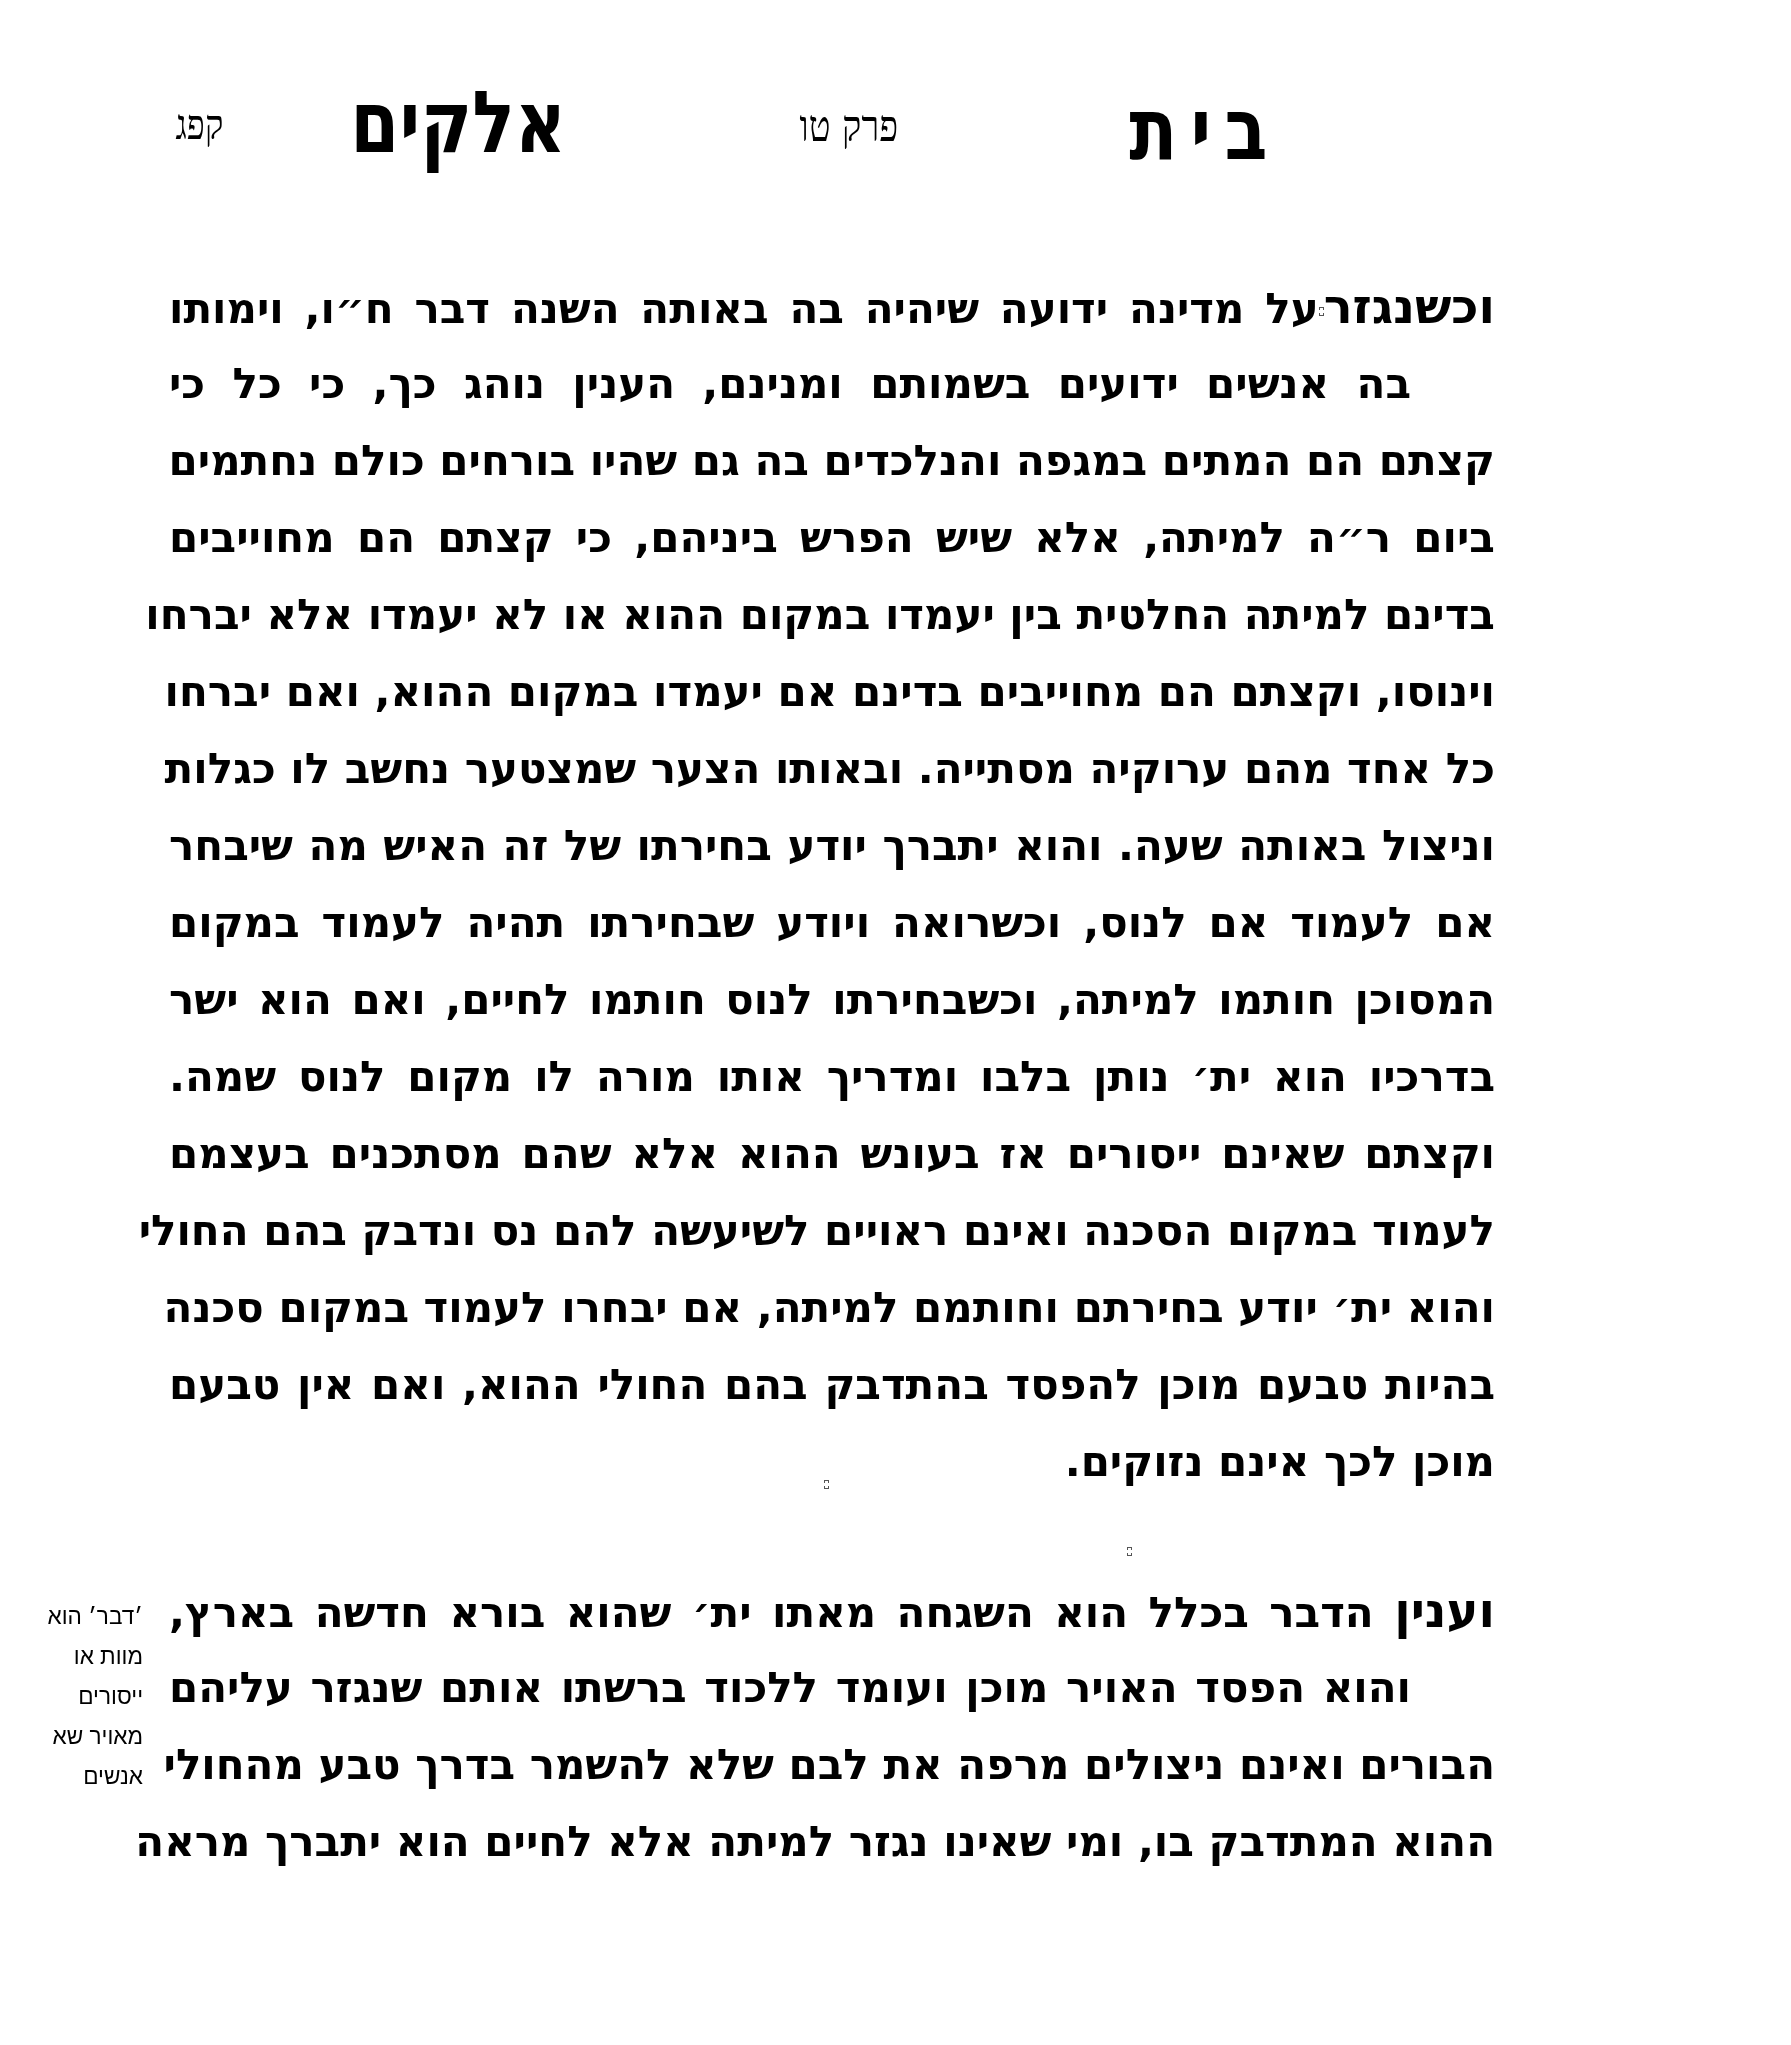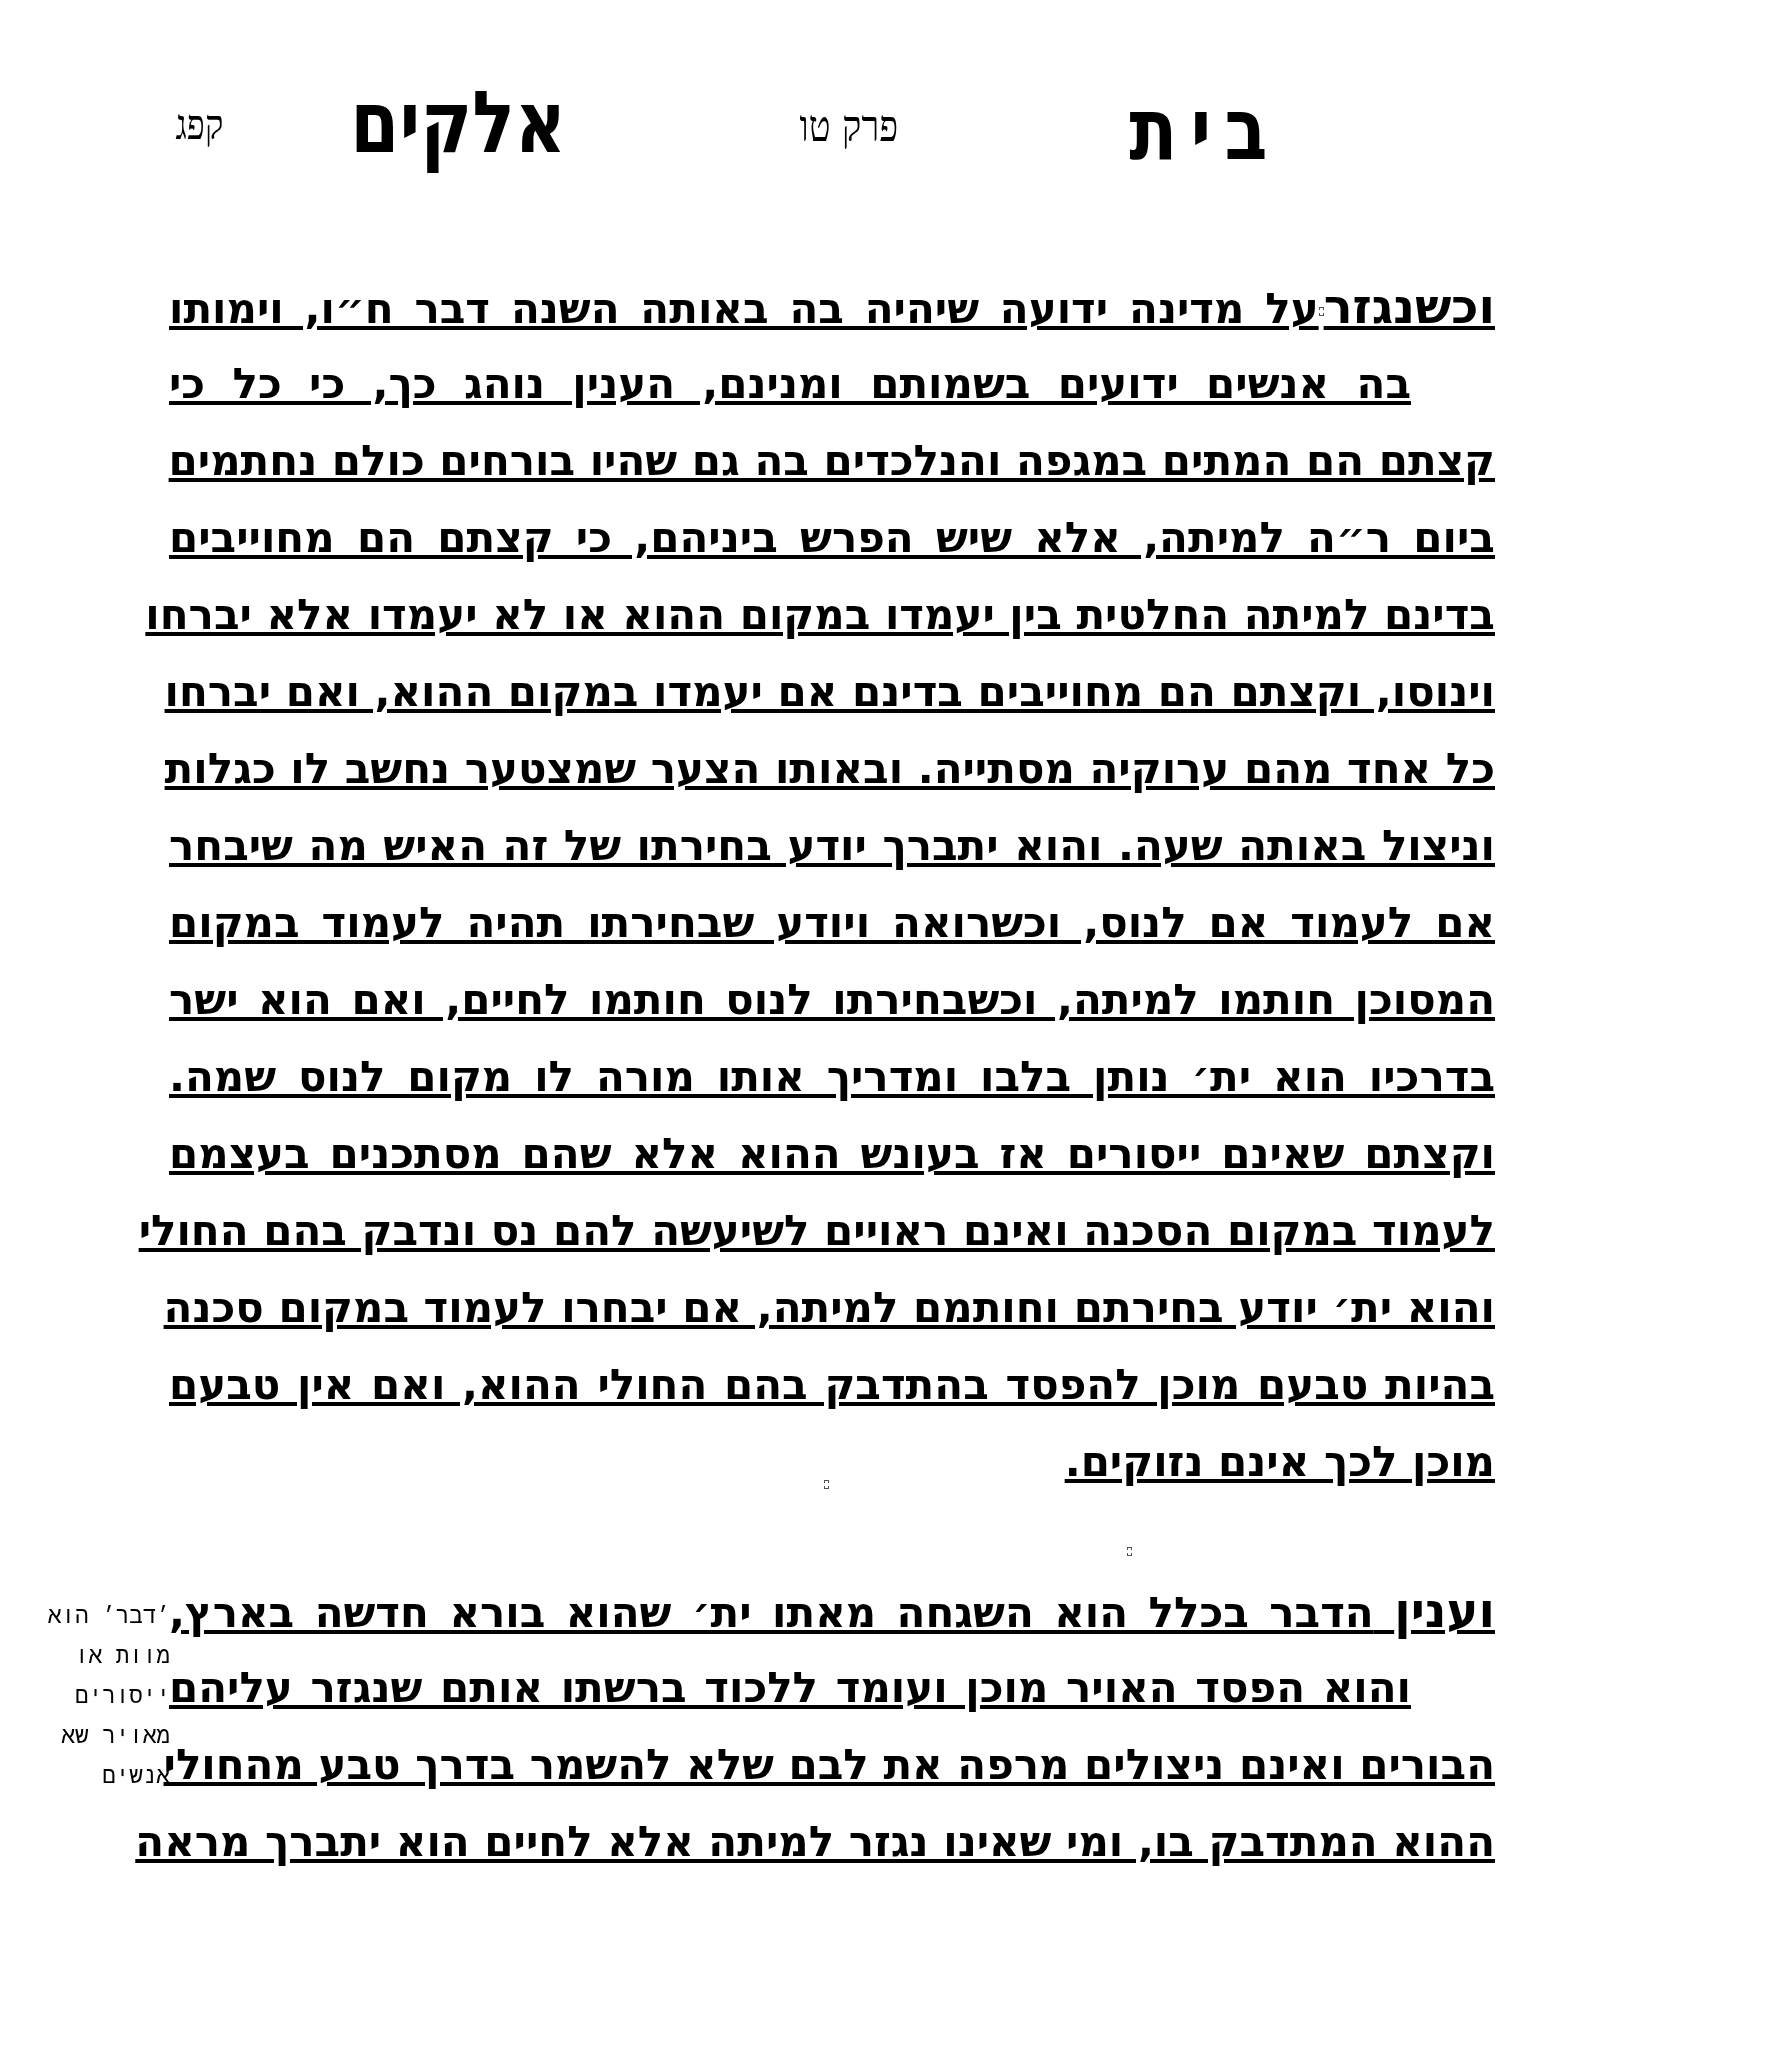--- a/index.html
+++ b/index.html
@@ -32,21 +32,20 @@
   .hdr-title-a { right: 510px; top: 86px; font-size: 86px; letter-spacing: 16px; }
   .hdr-title-b { right: 1225px; top: 79px; font-size: 86px; }
   .hdr-chapter { right: 893px; top: 104px; font-size: 44px; font-weight: normal; font-family: "DejaVu Serif", serif; }
   .hdr-pagenum { right: 1568px; top: 104px; font-size: 42px; font-weight: normal; font-family: "DejaVu Serif", serif; }
 
   .column {
     position: absolute;
     right: 296px;
     width: 1326px;
     direction: rtl;
-    text-decoration: underline;
   }
   .para1 { top: 268px; }
   .para2 { top: 1572px; }
 
   .line {
     height: 77px;
     line-height: 77px;
     font-size: 42px;
     font-weight: bold;
     white-space: nowrap;
@@ -74,26 +73,26 @@
     border: 0.7px dashed #555;
     font-size: 5.8px;
     line-height: 7.3px;
     padding: 0 1.5px;
     color: #333;
     background: #fff;
   }
 
   .sidenote {
     position: absolute;
-    left: 46px;
+    left: 19px;
     top: 1597px;
     width: 124px;
     direction: rtl;
     text-align: right;
-    font-family: Liberation Mono, monospace;
+    font-family: Liberation Sans, sans-serif;
     font-size: 22.6px;
     line-height: 40px;
   }
   .sidenote div { white-space: nowrap; }
 </style>
 </head>
 <body>
 
 <div class="page">
 

